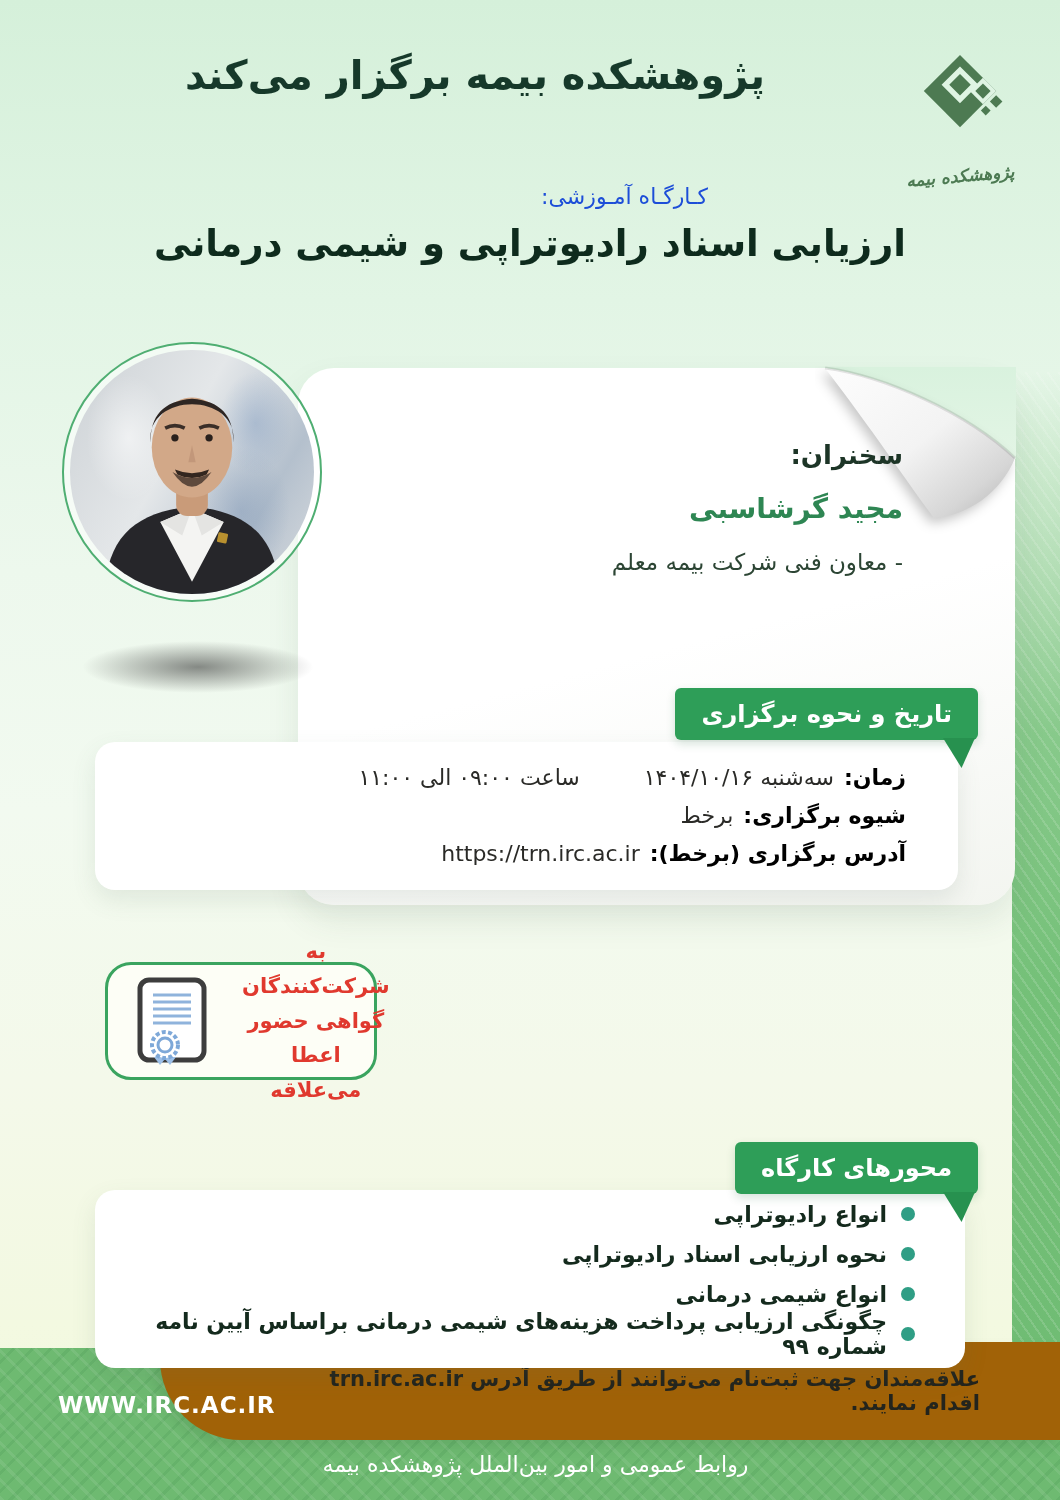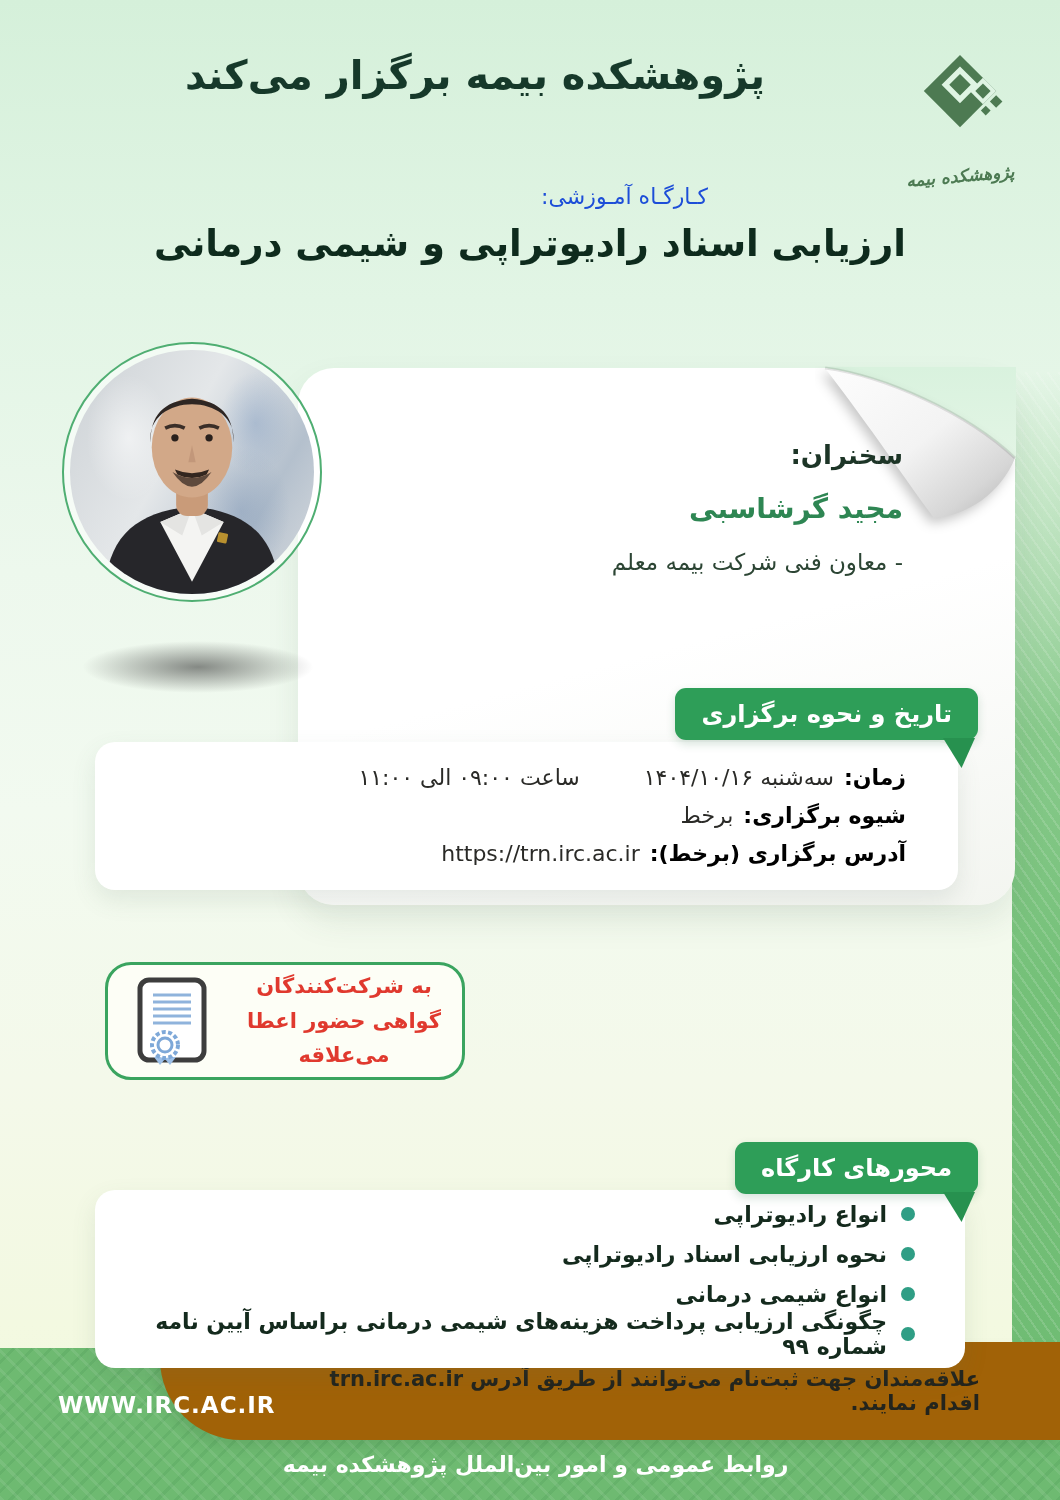--- a/index.html
+++ b/index.html
@@ -85,21 +85,21 @@
   .speaker-block {
     position:absolute; right:157px; top:440px; width:430px;
     direction:rtl; text-align:right;
   }
   .speaker-label { font-size:26px; font-weight:800; color:#1d3527; margin-bottom:22px; }
   .speaker-name  { font-size:28px; font-weight:800; color:#2e8653; margin-bottom:24px; }
   .speaker-role  { font-size:23px; color:#2c4534; }
   
   .tab {
     position:absolute; right:82px; height:52px; min-width:226px;
-    background:#2e9e58; border-radius:11px; display:flex; align-items:center;
+    background:#2e9e58; border-radius:6px; display:flex; align-items:center;
     justify-content:center; padding:0 26px; z-index:6;
     color:#ffffff; font-size:24px; font-weight:800; direction:rtl;
     box-shadow:0 4px 10px rgba(30,100,55,.18);
   }
   .tab::after {
     content:""; position:absolute; right:3px; top:50px; width:32px; height:30px;
     background:#27914f; clip-path:polygon(0 0,100% 0,58% 100%);
   }
   .tab-schedule { top:688px; }
   .tab-topics   { top:1142px; }
@@ -108,21 +108,21 @@
     position:absolute; background:#ffffff; border-radius:20px; z-index:5;
     box-shadow:0 10px 24px rgba(80,110,90,.12);
   }
   .card-schedule { left:95px; top:742px; width:863px; height:148px; padding:17px 52px; direction:rtl; }
   .sched-row { display:flex; align-items:center; font-size:22px; color:#2a2a27; line-height:38px; }
   .sched-label { font-weight:800; color:#000000; margin-left:10px; white-space:nowrap; }
   .sched-hours { margin-right:64px; }
   .sched-url { direction:ltr; unicode-bidi:isolate; }
   
   .cert-badge {
-    position:absolute; left:105px; top:962px; width:360px; height:118px;
+    position:absolute; left:105px; top:962px; width:272px; height:118px;
     background:#fdfef6; border:3px solid #3aa45f; border-radius:26px;
     display:flex; align-items:center; gap:24px; padding:0 16px 0 20px; z-index:5;
   }
   .cert-icon { width:90px; height:92px; flex:none; }
   .cert-text {
     flex:1; text-align:center; direction:rtl; color:#e0392e;
     font-size:21px; font-weight:800; line-height:1.65;
   }
   
   .card-topics { left:95px; top:1190px; width:870px; height:178px; padding:4px 50px 0; direction:rtl; }
@@ -138,21 +138,21 @@
     display:flex; align-items:center; direction:rtl;
     padding:0 80px 0 150px; box-shadow:-5px 7px 12px rgba(40,85,45,.14);
   }
   .reg-text { font-size:21px; font-weight:800; color:#23241d; }
   .website {
     position:absolute; left:58px; top:1392px; color:#ffffff; font-size:23px;
     font-weight:800; letter-spacing:1px; z-index:5;
   }
   .credit {
     position:absolute; left:0; right:0; top:1452px; text-align:center;
-    color:#ffffff; font-size:22px; font-weight:700; direction:rtl; z-index:5;padding-left:11px;
+    color:#ffffff; font-size:22px; font-weight:400; direction:rtl; z-index:5;padding-left:11px;
   }
 </style>
 </head>
 <body>
 
 <div id="poster">
 
   <div class="bg"></div>
   <div class="right-band"></div>
   <div class="footer-band"></div>

